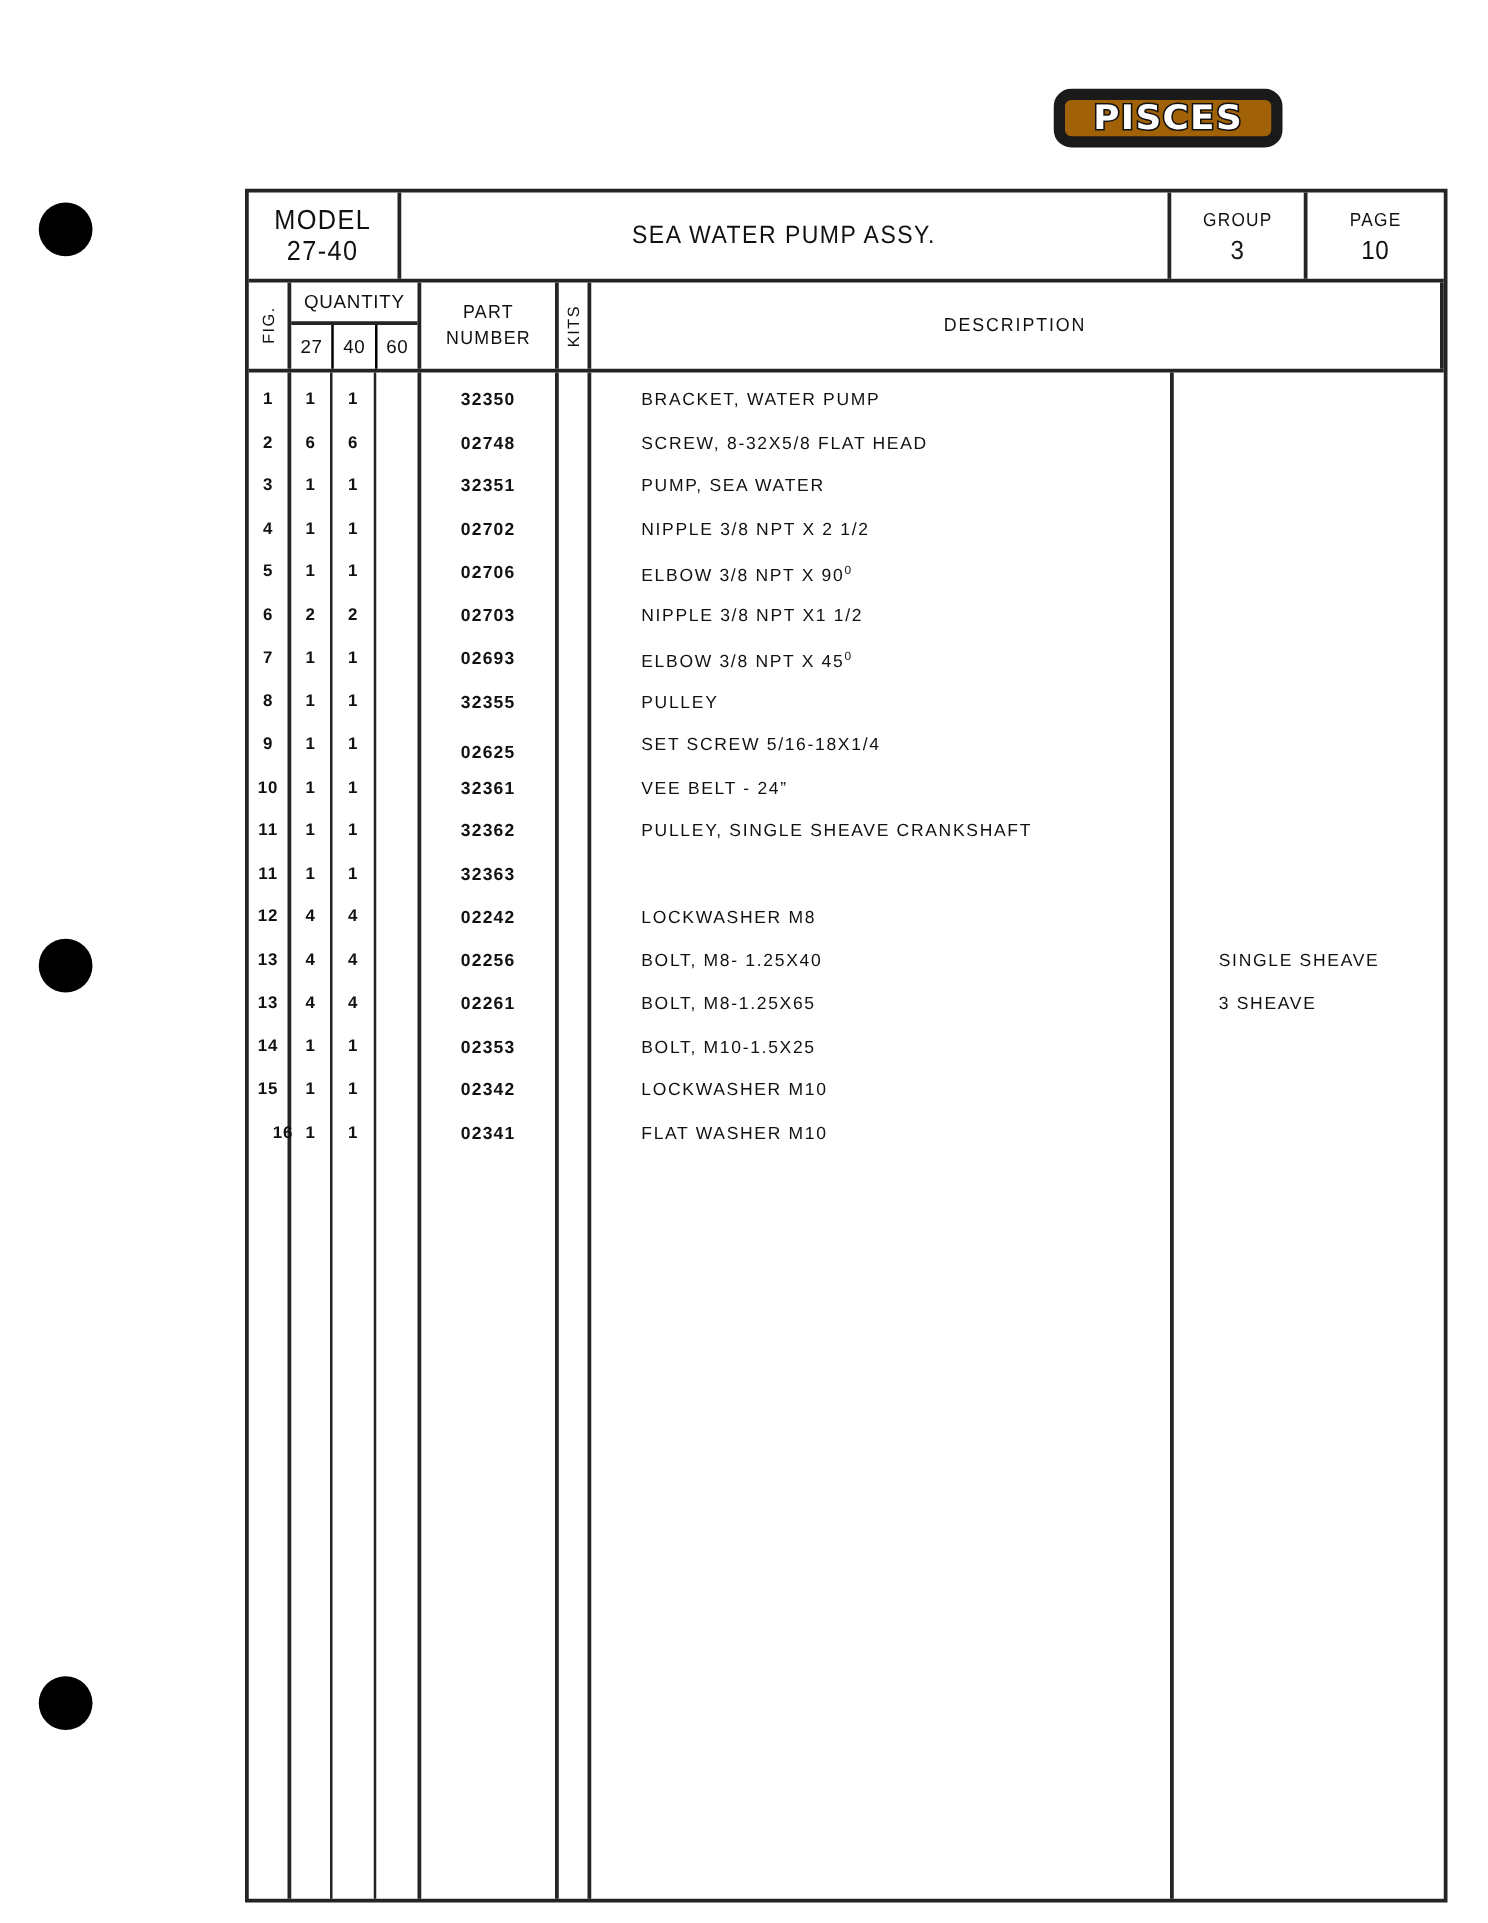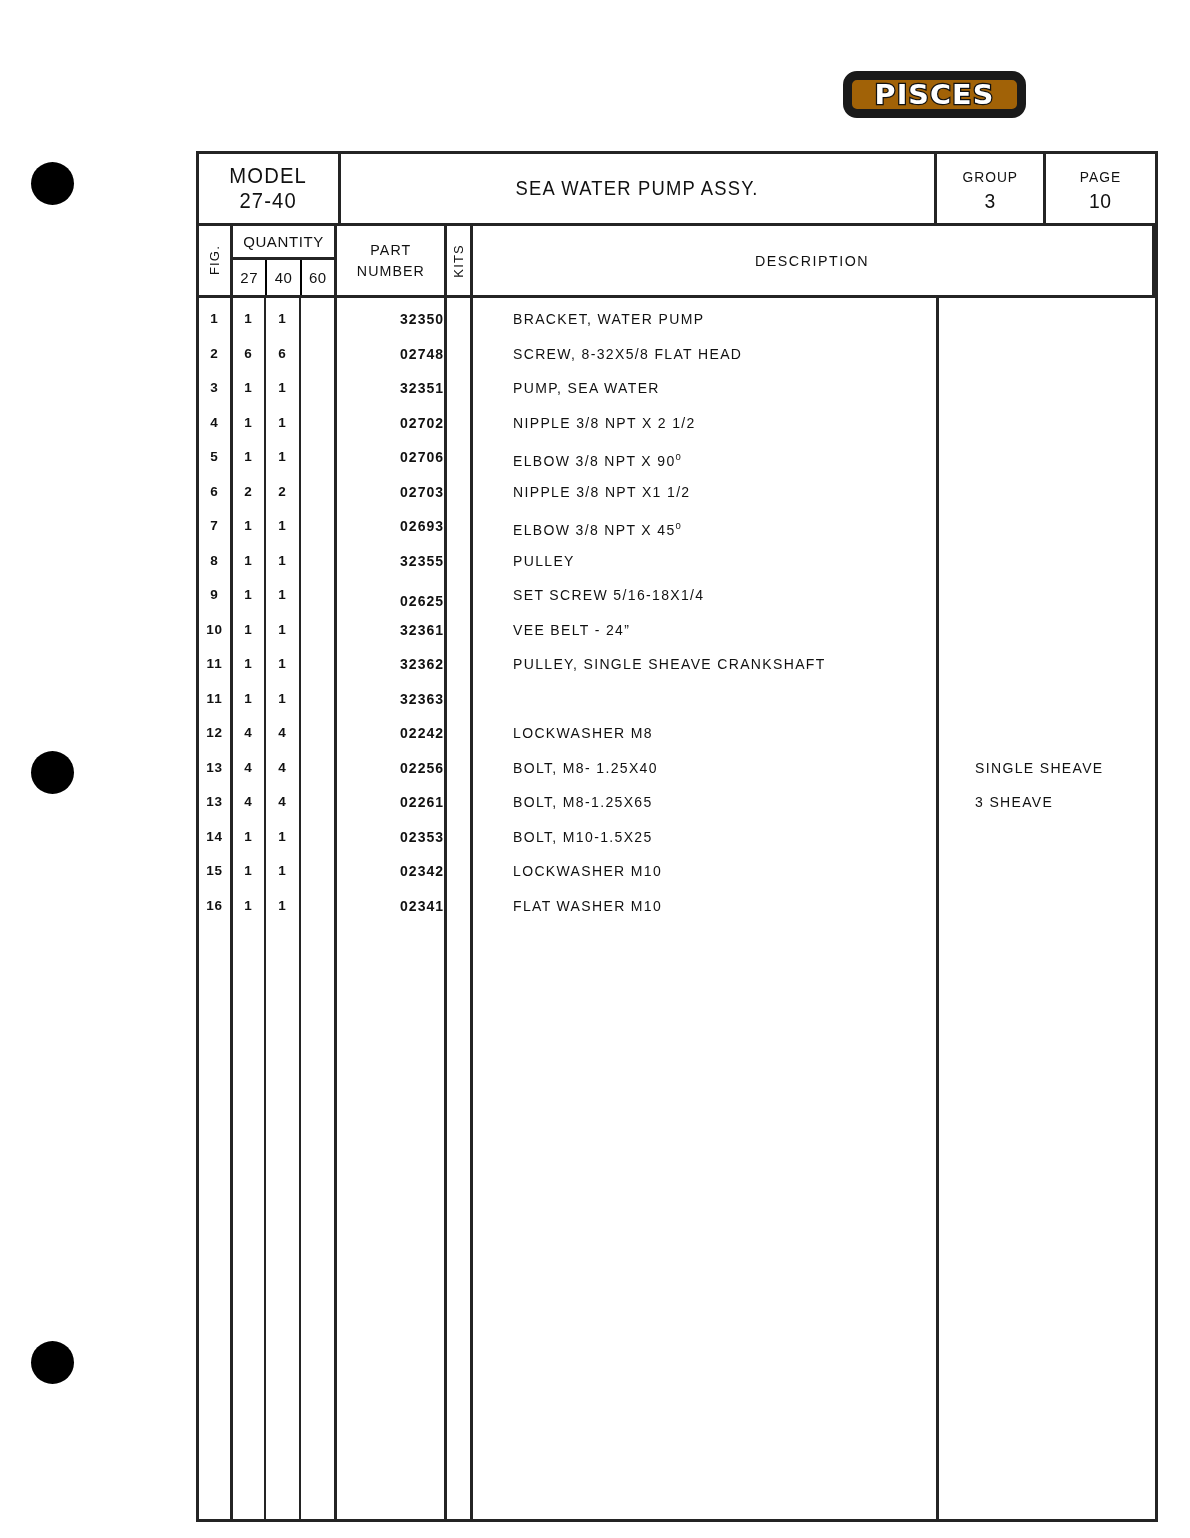--- a/index.html
+++ b/index.html
@@ -76,21 +76,21 @@
   .band-top {
     position: absolute;
     left: 0; top: 0;
     width: 100%;
     height: 72px;
     box-sizing: border-box;
     border-bottom: 3px solid #242424;
     display: flex;
   }
   .cell-model {
-    width: 142px;
+    width: 122px;
     box-sizing: border-box;
     border-right: 3px solid #242424;
     display: flex;
     flex-direction: column;
     align-items: center;
     justify-content: center;
     line-height: 1.12;
   }
   .cell-model .t {
     font-family: "Liberation Sans", sans-serif;
@@ -232,21 +232,21 @@
     left: 0;
     width: 100%;
     height: 34.5px;
     line-height: 34.5px;
     font-size: 14px;
     letter-spacing: 0.8px;
     text-align: center;
     white-space: nowrap;
   }
   .rowtext.numeric { font-weight: bold; font-size: 13.5px; }
-  .rowtext.part    { font-weight: bold; font-size: 14px; letter-spacing: 1px; text-align: right; }
+  .rowtext.part    { font-weight: bold; font-size: 14px; letter-spacing: 1px; }
   .rowtext.left {
     text-align: left;
     padding-left: 40px;
     box-sizing: border-box;
     letter-spacing: 1.35px;
     font-size: 14px;
   }
   .rowtext.notes-left {
     text-align: left;
     padding-left: 36px;
@@ -327,21 +327,21 @@
         <div class="rowtext numeric" style="top: 245.5px;">8</div>
         <div class="rowtext numeric" style="top: 280px;">9</div>
         <div class="rowtext numeric" style="top: 314.5px;">10</div>
         <div class="rowtext numeric" style="top: 349px;">11</div>
         <div class="rowtext numeric" style="top: 383.5px;">11</div>
         <div class="rowtext numeric" style="top: 418px;">12</div>
         <div class="rowtext numeric" style="top: 452.5px;">13</div>
         <div class="rowtext numeric" style="top: 487px;">13</div>
         <div class="rowtext numeric" style="top: 521.5px;">14</div>
         <div class="rowtext numeric" style="top: 556px;">15</div>
-        <div class="rowtext numeric" style="top: 590.5px;">16</div>
+        <div class="rowtext numeric" style="top: 590.5px; padding-left: 12px;">16</div>
       </div>
     <div class="bcol b-q27" id="col-q27">
         <div class="rowtext numeric" style="top: 4px;">1</div>
         <div class="rowtext numeric" style="top: 38.5px;">6</div>
         <div class="rowtext numeric" style="top: 73px;">1</div>
         <div class="rowtext numeric" style="top: 107.5px;">1</div>
         <div class="rowtext numeric" style="top: 142px;">1</div>
         <div class="rowtext numeric" style="top: 176.5px;">2</div>
         <div class="rowtext numeric" style="top: 211px;">1</div>
         <div class="rowtext numeric" style="top: 245.5px;">1</div>

